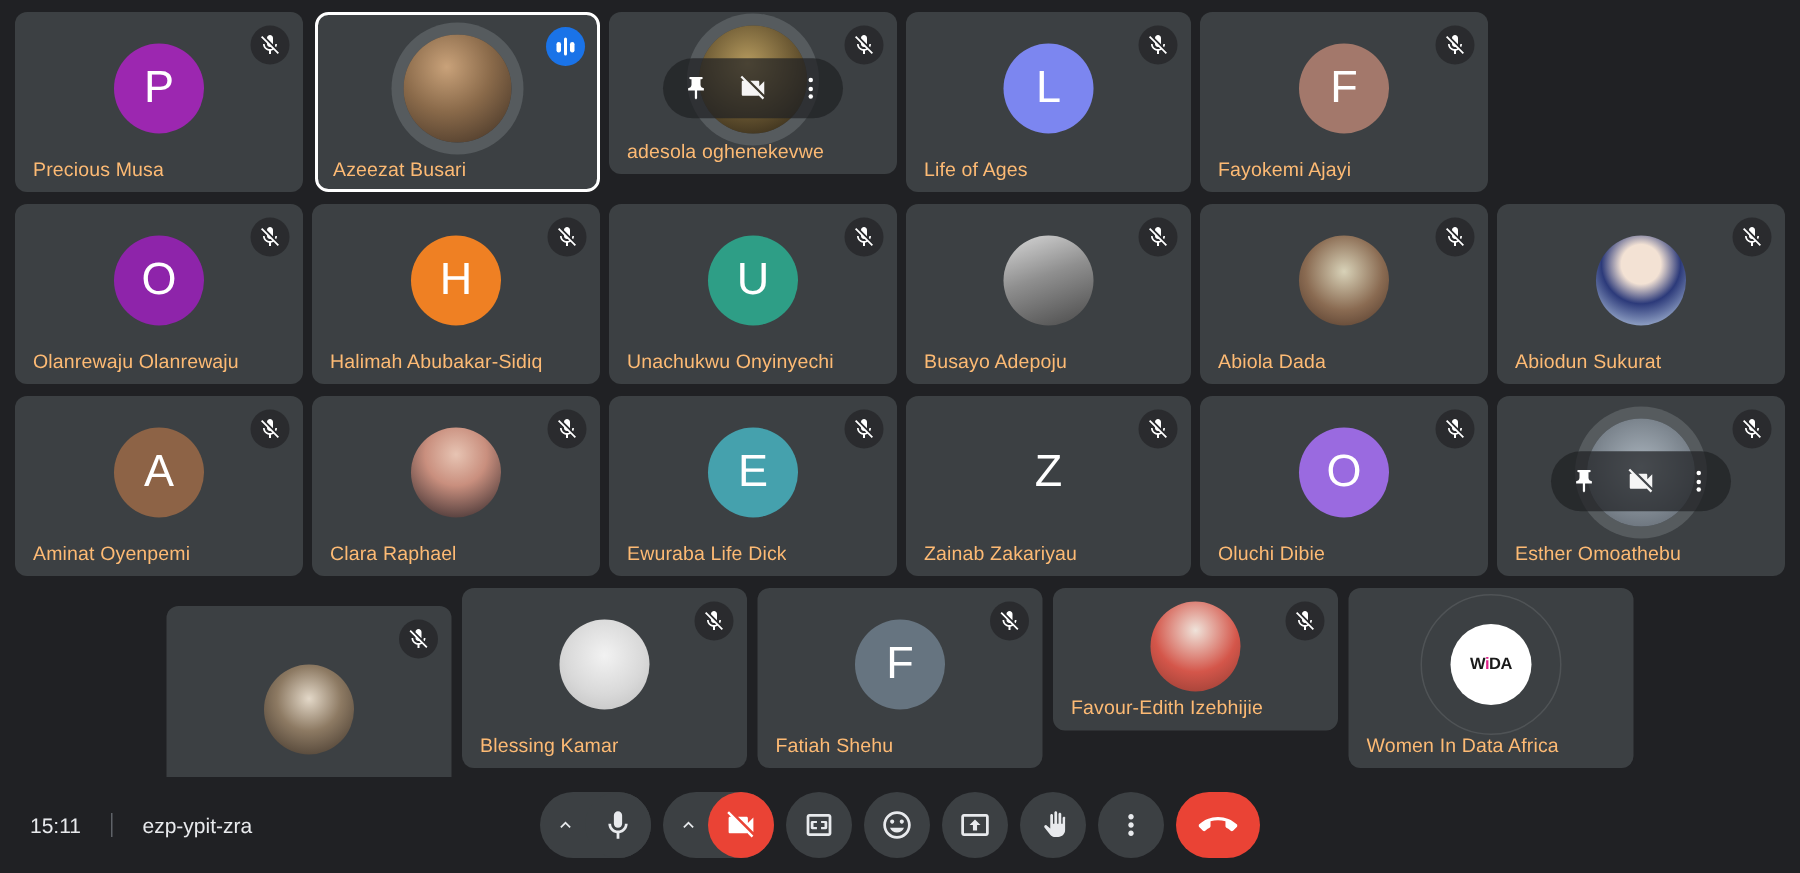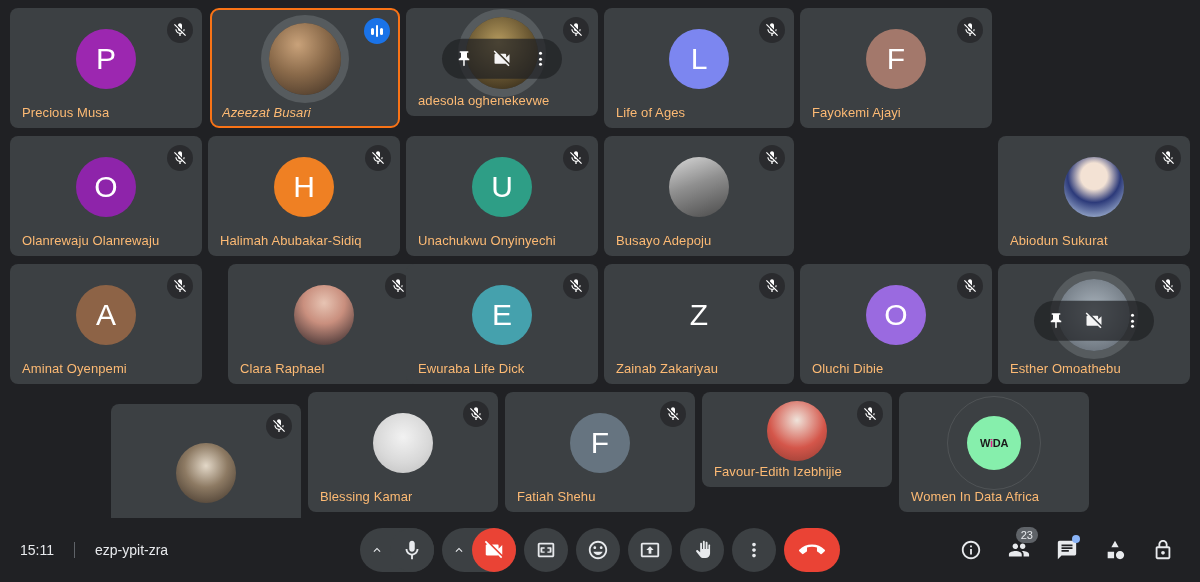--- a/index.html
+++ b/index.html
@@ -13,23 +13,22 @@
 
   
   .grid { position: absolute; left: 0; top: 0; width: 1200px; height: 518px; }
   .tile {
     position: absolute;
     background: #3c4043;
     border-radius: 8px;
     overflow: hidden;
   }
   .tile.selected {
-    border: 2px solid #f97316;
+    border: 2px solid #ffffff;
     border-radius: 9px;
-    font-style: italic;
   }
 
   .avatar-wrap {
     position: absolute; left: 0; right: 0; top: 0; bottom: 0;
     display: flex; align-items: center; justify-content: center;
     padding-bottom: 18px;
   }
   .avatar {
     border-radius: 50%;
     display: flex; align-items: center; justify-content: center;
@@ -304,20 +303,31 @@
         <div class="avatar-wrap">
           <div class="avatar photo" style="width: 60px; height: 60px; background: linear-gradient(160deg, rgb(216, 216, 216) 0%, rgb(143, 143, 143) 45%, rgb(74, 74, 74) 100%);"></div>
         </div>
         <div class="mute">
           <svg viewBox="0 0 24 24">
             <path d="M19 11h-1.7c0 .74-.16 1.43-.43 2.05l1.23 1.23c.56-.98.9-2.09.9-3.28zm-4.02.17c0-.06.02-.11.02-.17V5c0-1.66-1.34-3-3-3S9 3.34 9 5v.18l5.98 5.99zM4.27 3L3 4.27l6.01 6.01V11c0 1.66 1.33 3 2.99 3 .22 0 .44-.03.65-.08l1.66 1.66c-.71.33-1.5.52-2.31.52-2.76 0-5.3-2.1-5.3-5.1H5c0 3.41 2.72 6.23 6 6.72V21h2v-3.28c.91-.13 1.77-.45 2.54-.9L19.73 21 21 19.73 4.27 3z"></path>
           </svg>
         </div>
         <div class="name">Busayo Adepoju</div>
       </div>
+      <div class="tile" style="left: 800px; top: 136px; width: 192px; height: 120px;">
+        <div class="avatar-wrap">
+          <div class="avatar photo" style="width: 60px; height: 60px; background: radial-gradient(circle at 50% 40%, rgb(216, 210, 184) 0%, rgb(138, 107, 82) 55%, rgb(74, 51, 38) 100%);"></div>
+        </div>
+        <div class="mute">
+          <svg viewBox="0 0 24 24">
+            <path d="M19 11h-1.7c0 .74-.16 1.43-.43 2.05l1.23 1.23c.56-.98.9-2.09.9-3.28zm-4.02.17c0-.06.02-.11.02-.17V5c0-1.66-1.34-3-3-3S9 3.34 9 5v.18l5.98 5.99zM4.27 3L3 4.27l6.01 6.01V11c0 1.66 1.33 3 2.99 3 .22 0 .44-.03.65-.08l1.66 1.66c-.71.33-1.5.52-2.31.52-2.76 0-5.3-2.1-5.3-5.1H5c0 3.41 2.72 6.23 6 6.72V21h2v-3.28c.91-.13 1.77-.45 2.54-.9L19.73 21 21 19.73 4.27 3z"></path>
+          </svg>
+        </div>
+        <div class="name">Abiola Dada</div>
+      </div>
       <div class="tile" style="left: 998px; top: 136px; width: 192px; height: 120px;">
         <div class="avatar-wrap">
           <div class="avatar photo" style="width: 60px; height: 60px; background: radial-gradient(circle at 50% 32%, rgb(243, 226, 212) 0%, rgb(243, 226, 212) 26%, rgb(44, 58, 122) 52%, rgb(207, 226, 243) 100%);"></div>
         </div>
         <div class="mute">
           <svg viewBox="0 0 24 24">
             <path d="M19 11h-1.7c0 .74-.16 1.43-.43 2.05l1.23 1.23c.56-.98.9-2.09.9-3.28zm-4.02.17c0-.06.02-.11.02-.17V5c0-1.66-1.34-3-3-3S9 3.34 9 5v.18l5.98 5.99zM4.27 3L3 4.27l6.01 6.01V11c0 1.66 1.33 3 2.99 3 .22 0 .44-.03.65-.08l1.66 1.66c-.71.33-1.5.52-2.31.52-2.76 0-5.3-2.1-5.3-5.1H5c0 3.41 2.72 6.23 6 6.72V21h2v-3.28c.91-.13 1.77-.45 2.54-.9L19.73 21 21 19.73 4.27 3z"></path>
           </svg>
         </div>
         <div class="name">Abiodun Sukurat</div>
@@ -328,21 +338,21 @@
             <span class="initial" style="font-size: 30px;">A</span>
           </div>
         </div>
         <div class="mute">
           <svg viewBox="0 0 24 24">
             <path d="M19 11h-1.7c0 .74-.16 1.43-.43 2.05l1.23 1.23c.56-.98.9-2.09.9-3.28zm-4.02.17c0-.06.02-.11.02-.17V5c0-1.66-1.34-3-3-3S9 3.34 9 5v.18l5.98 5.99zM4.27 3L3 4.27l6.01 6.01V11c0 1.66 1.33 3 2.99 3 .22 0 .44-.03.65-.08l1.66 1.66c-.71.33-1.5.52-2.31.52-2.76 0-5.3-2.1-5.3-5.1H5c0 3.41 2.72 6.23 6 6.72V21h2v-3.28c.91-.13 1.77-.45 2.54-.9L19.73 21 21 19.73 4.27 3z"></path>
           </svg>
         </div>
         <div class="name">Aminat Oyenpemi</div>
       </div>
-      <div class="tile" style="left: 208px; top: 264px; width: 192px; height: 120px; margin-left: 20px;">
+      <div class="tile" style="left: 208px; top: 264px; width: 192px; height: 120px;">
         <div class="avatar-wrap">
           <div class="avatar photo" style="width: 60px; height: 60px; background: radial-gradient(circle at 50% 30%, rgb(231, 196, 179) 0%, rgb(201, 143, 126) 40%, rgb(42, 34, 38) 100%);"></div>
         </div>
         <div class="mute">
           <svg viewBox="0 0 24 24">
             <path d="M19 11h-1.7c0 .74-.16 1.43-.43 2.05l1.23 1.23c.56-.98.9-2.09.9-3.28zm-4.02.17c0-.06.02-.11.02-.17V5c0-1.66-1.34-3-3-3S9 3.34 9 5v.18l5.98 5.99zM4.27 3L3 4.27l6.01 6.01V11c0 1.66 1.33 3 2.99 3 .22 0 .44-.03.65-.08l1.66 1.66c-.71.33-1.5.52-2.31.52-2.76 0-5.3-2.1-5.3-5.1H5c0 3.41 2.72 6.23 6 6.72V21h2v-3.28c.91-.13 1.77-.45 2.54-.9L19.73 21 21 19.73 4.27 3z"></path>
           </svg>
         </div>
         <div class="name">Clara Raphael</div>
       </div>
@@ -457,21 +467,21 @@
         <div class="mute">
           <svg viewBox="0 0 24 24">
             <path d="M19 11h-1.7c0 .74-.16 1.43-.43 2.05l1.23 1.23c.56-.98.9-2.09.9-3.28zm-4.02.17c0-.06.02-.11.02-.17V5c0-1.66-1.34-3-3-3S9 3.34 9 5v.18l5.98 5.99zM4.27 3L3 4.27l6.01 6.01V11c0 1.66 1.33 3 2.99 3 .22 0 .44-.03.65-.08l1.66 1.66c-.71.33-1.5.52-2.31.52-2.76 0-5.3-2.1-5.3-5.1H5c0 3.41 2.72 6.23 6 6.72V21h2v-3.28c.91-.13 1.77-.45 2.54-.9L19.73 21 21 19.73 4.27 3z"></path>
           </svg>
         </div>
         <div class="name">Favour-Edith Izebhijie</div>
       </div>
       <div class="tile" style="left: 899px; top: 392px; width: 190px; height: 120px;">
         <div class="ring" style="width: 94px; height: 94px; left: 48px; top: 4px;"></div>
         <div class="avatar-wrap">
-          <div class="avatar" style="width: 54px; height: 54px; background: #86efac;">
+          <div class="avatar" style="width: 54px; height: 54px; background: #ffffff;">
             <span style="font-size: 11px; font-weight: bold; color: rgb(26, 26, 26); letter-spacing: -0.3px;">W<span style="color:#e0218a">i</span>DA</span>
           </div>
         </div>
         <div class="name">Women In Data Africa</div>
       </div>
     </div>
 
   <div class="bottombar">
 
     <div class="meta">
@@ -538,44 +548,15 @@
           </svg>
       </div>
 
       <div class="hangup">
         <svg viewBox="0 0 24 24" width="26" height="26">
             <path d="M12 9c-1.6 0-3.15.25-4.6.72v3.1c0 .39-.23.74-.56.9-.98.49-1.87 1.12-2.66 1.85-.18.18-.43.28-.7.28-.28 0-.53-.11-.71-.29L.29 13.08c-.18-.17-.29-.42-.29-.7 0-.28.11-.53.29-.71C3.34 8.78 7.46 7 12 7s8.66 1.78 11.71 4.67c.18.18.29.43.29.71 0 .28-.11.53-.29.71l-2.48 2.48c-.18.18-.43.29-.71.29-.27 0-.52-.11-.7-.28-.79-.74-1.69-1.36-2.67-1.85-.33-.17-.56-.51-.56-.9v-3.1C15.15 9.25 13.6 9 12 9z"></path>
           </svg>
       </div>
     </div>
 
-    <div class="right-controls">
-      <div class="ricon">
-        <svg viewBox="0 0 24 24" width="22" height="22">
-            <path d="M12 2C6.48 2 2 6.48 2 12s4.48 10 10 10 10-4.48 10-10S17.52 2 12 2zm0 18c-4.41 0-8-3.59-8-8s3.59-8 8-8 8 3.59 8 8-3.59 8-8 8zm-1-13h2v2h-2V7zm0 4h2v6h-2v-6z"></path>
-          </svg>
-      </div>
-      <div class="ricon">
-        <span class="badge">23</span>
-        <svg viewBox="0 0 24 24" width="22" height="22">
-            <path d="M16 11c1.66 0 2.99-1.34 2.99-3S17.66 5 16 5c-1.66 0-3 1.34-3 3s1.34 3 3 3zm-8 0c1.66 0 2.99-1.34 2.99-3S9.66 5 8 5C6.34 5 5 6.34 5 8s1.34 3 3 3zm0 2c-2.33 0-7 1.17-7 3.5V19h14v-2.5c0-2.33-4.67-3.5-7-3.5zm8 0c-.29 0-.62.02-.97.05 1.16.84 1.97 1.97 1.97 3.45V19h6v-2.5c0-2.33-4.67-3.5-7-3.5z"></path>
-          </svg>
-      </div>
-      <div class="ricon">
-        <span class="bluedot"></span>
-        <svg viewBox="0 0 24 24" width="22" height="22">
-            <path d="M20 2H4c-1.1 0-2 .9-2 2v18l4-4h14c1.1 0 2-.9 2-2V4c0-1.1-.9-2-2-2zM6 9h12v2H6V9zm8 5H6v-2h8v2zm4-6H6V6h12v2z"></path>
-          </svg>
-      </div>
-      <div class="ricon">
-        <svg viewBox="0 0 24 24" width="22" height="22">
-            <path d="M12 2l4 7H8l4-7zM4 14h7v7H4v-7zm13.5-1c2.48 0 4.5 2.02 4.5 4.5S19.98 22 17.5 22 13 19.98 13 17.5s2.02-4.5 4.5-4.5z"></path>
-          </svg>
-      </div>
-      <div class="ricon">
-        <svg viewBox="0 0 24 24" width="22" height="22">
-            <path d="M18 8h-1V6c0-2.76-2.24-5-5-5S7 3.24 7 6v2H6c-1.1 0-2 .9-2 2v10c0 1.1.9 2 2 2h12c1.1 0 2-.9 2-2V10c0-1.1-.9-2-2-2zM9 6c0-1.66 1.34-3 3-3s3 1.34 3 3v2H9V6zm9 14H6V10h12v10zm-6-3c1.1 0 2-.9 2-2s-.9-2-2-2-2 .9-2 2 .9 2 2 2z"></path>
-          </svg>
-      </div>
-    </div>
 
   </div>
 </div>
 
 </body></html>

